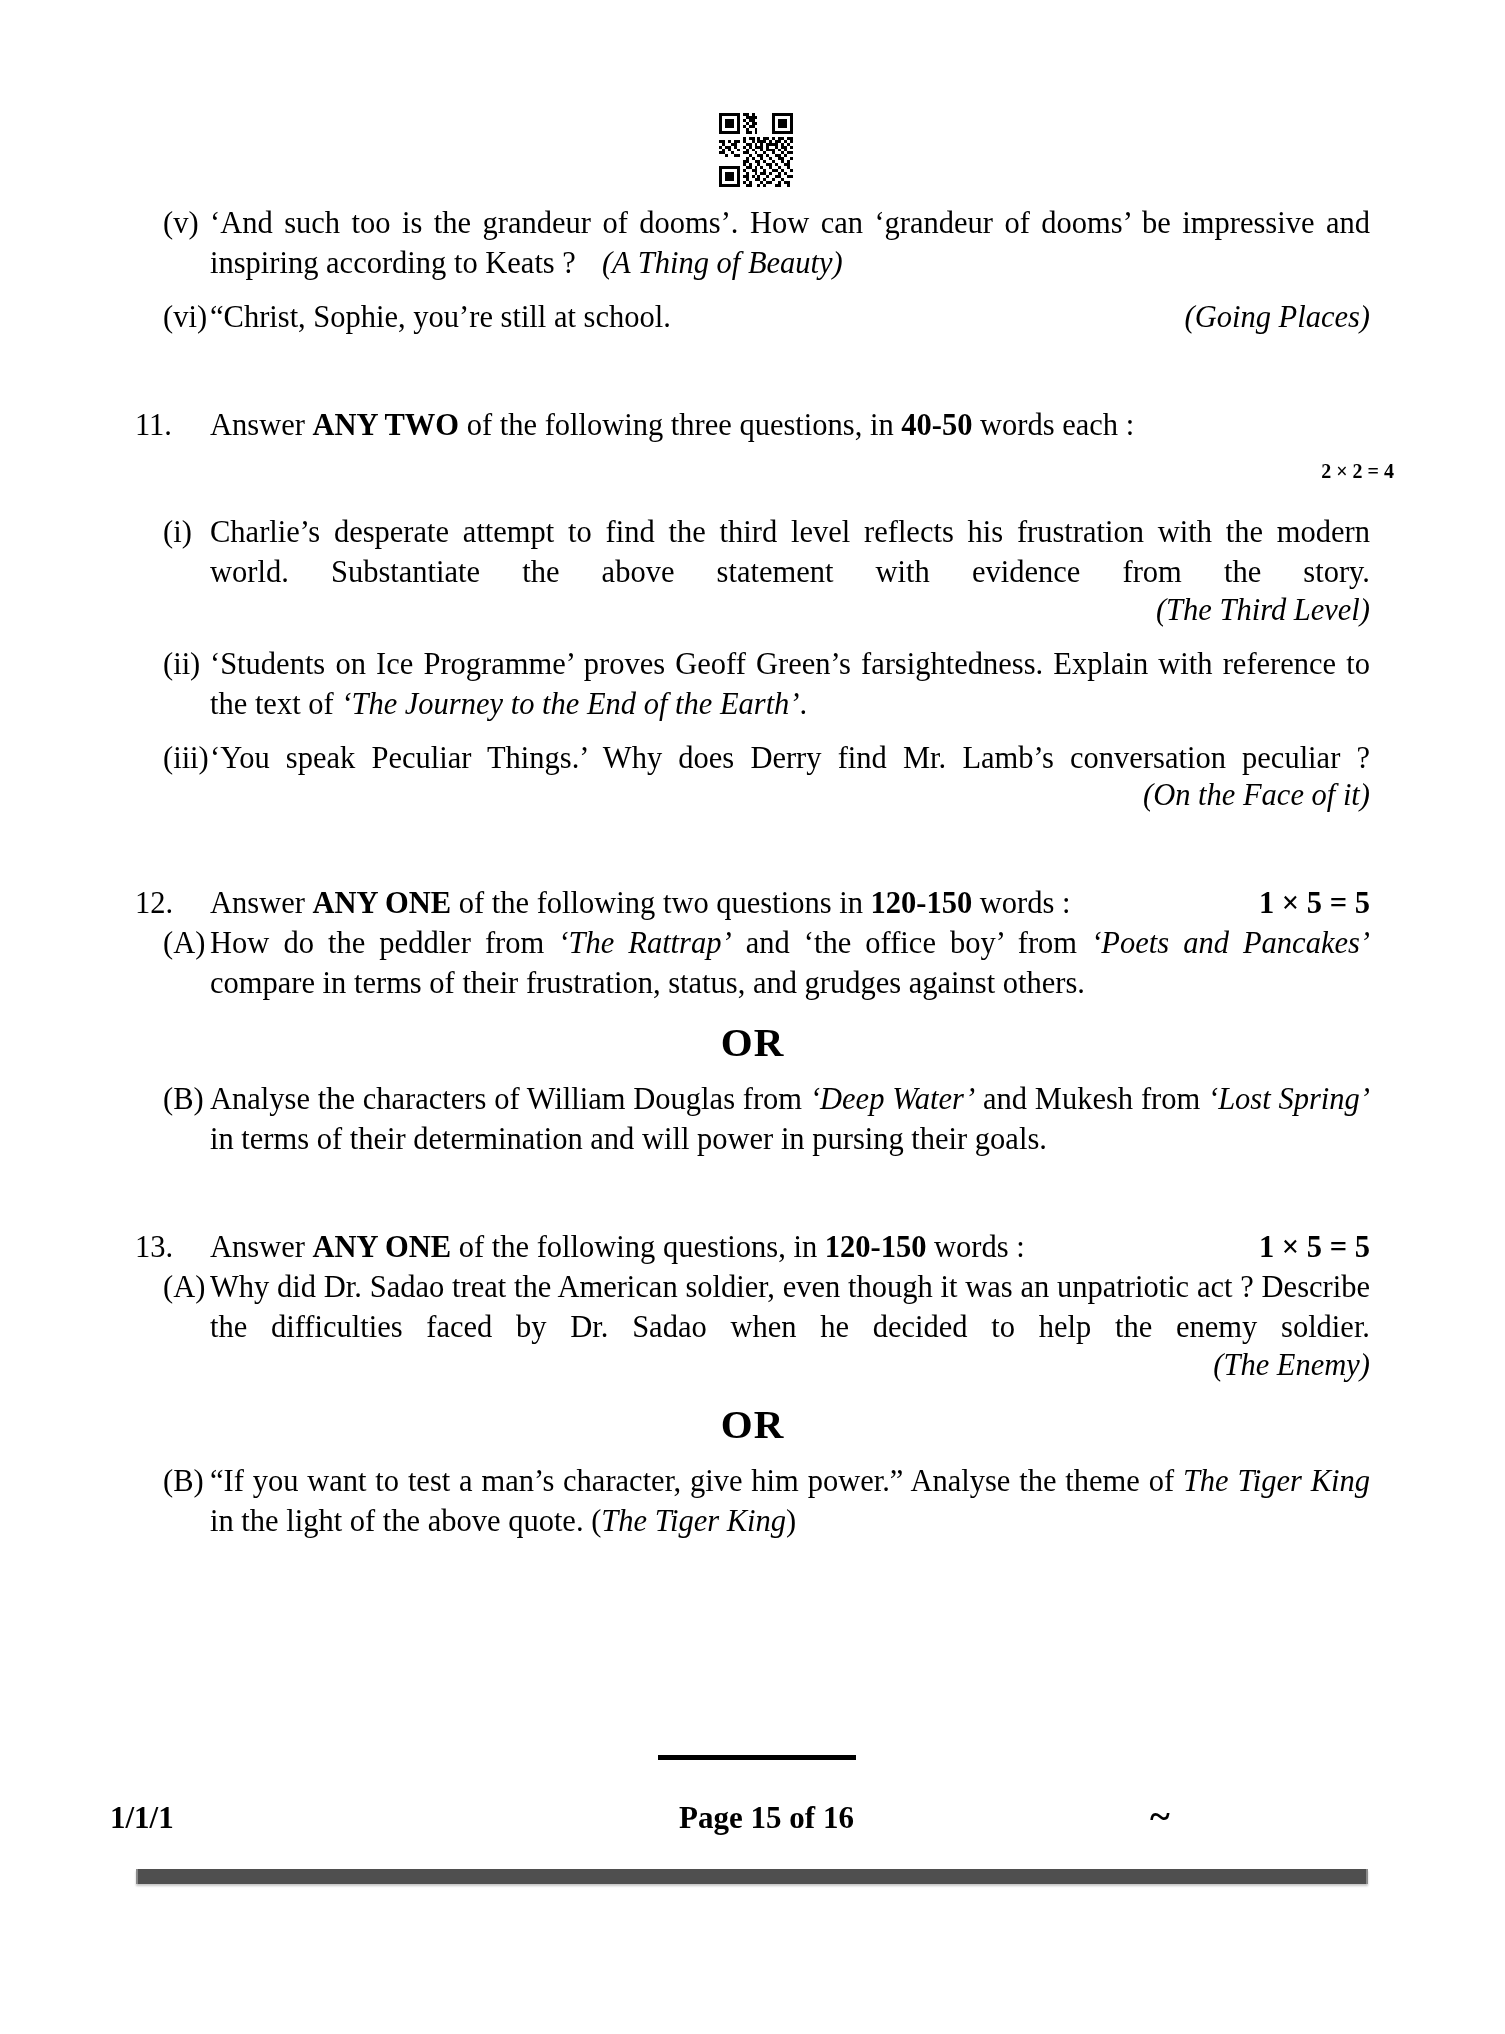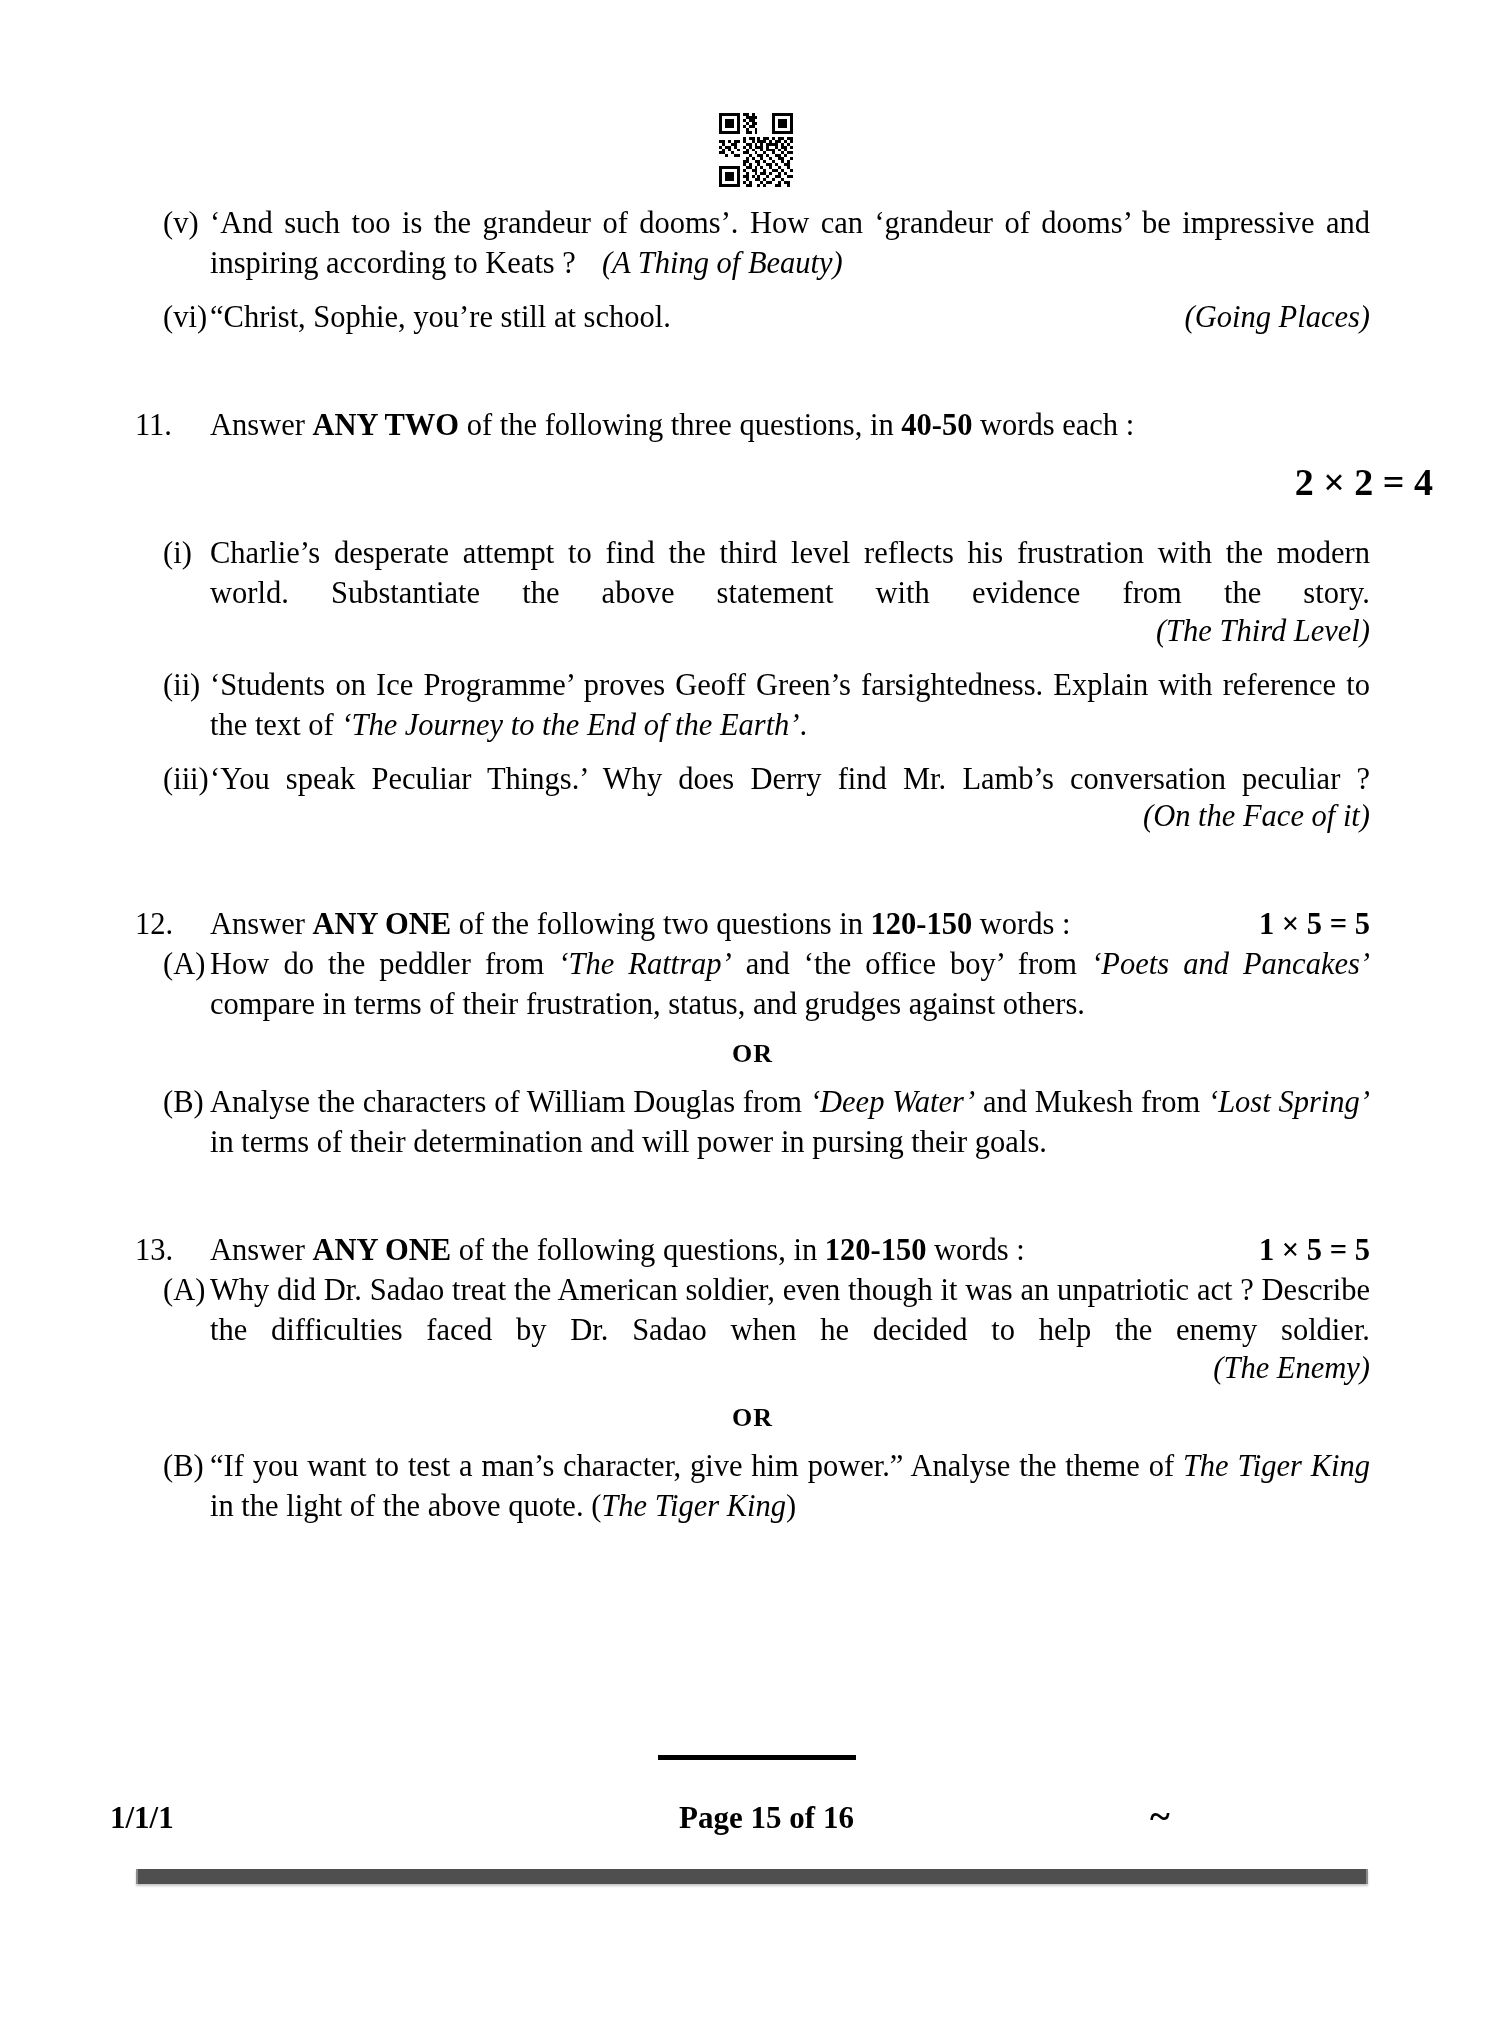--- a/index.html
+++ b/index.html
@@ -79,33 +79,33 @@
 
   .right { text-align: right; display: block; }
 
   .bold { font-weight: bold; }
   .ital { font-style: italic; }
 
   .tag { font-style: italic; }
 
   .marks {
     font-weight: bold;
-    font-size: 38px;
+    font-size: 20px;
     text-align: right;
-    padding-right: 72px;
+    padding-right: 111px;
   }
 
   .gap-s  { height: 14px; }
   .gap-m  { height: 30px; }
   .gap-xl { height: 68px; }
 
   .or-line {
     text-align: center;
     font-weight: bold;
-    font-size: 26px;
+    font-size: 41px;
     letter-spacing: 1px;
   }
 
   
   .stemline {
     display: flex;
     align-items: baseline;
   }
   .stemline .stemtext { flex: 0 0 auto; }
   .stemline .stemmarks {

